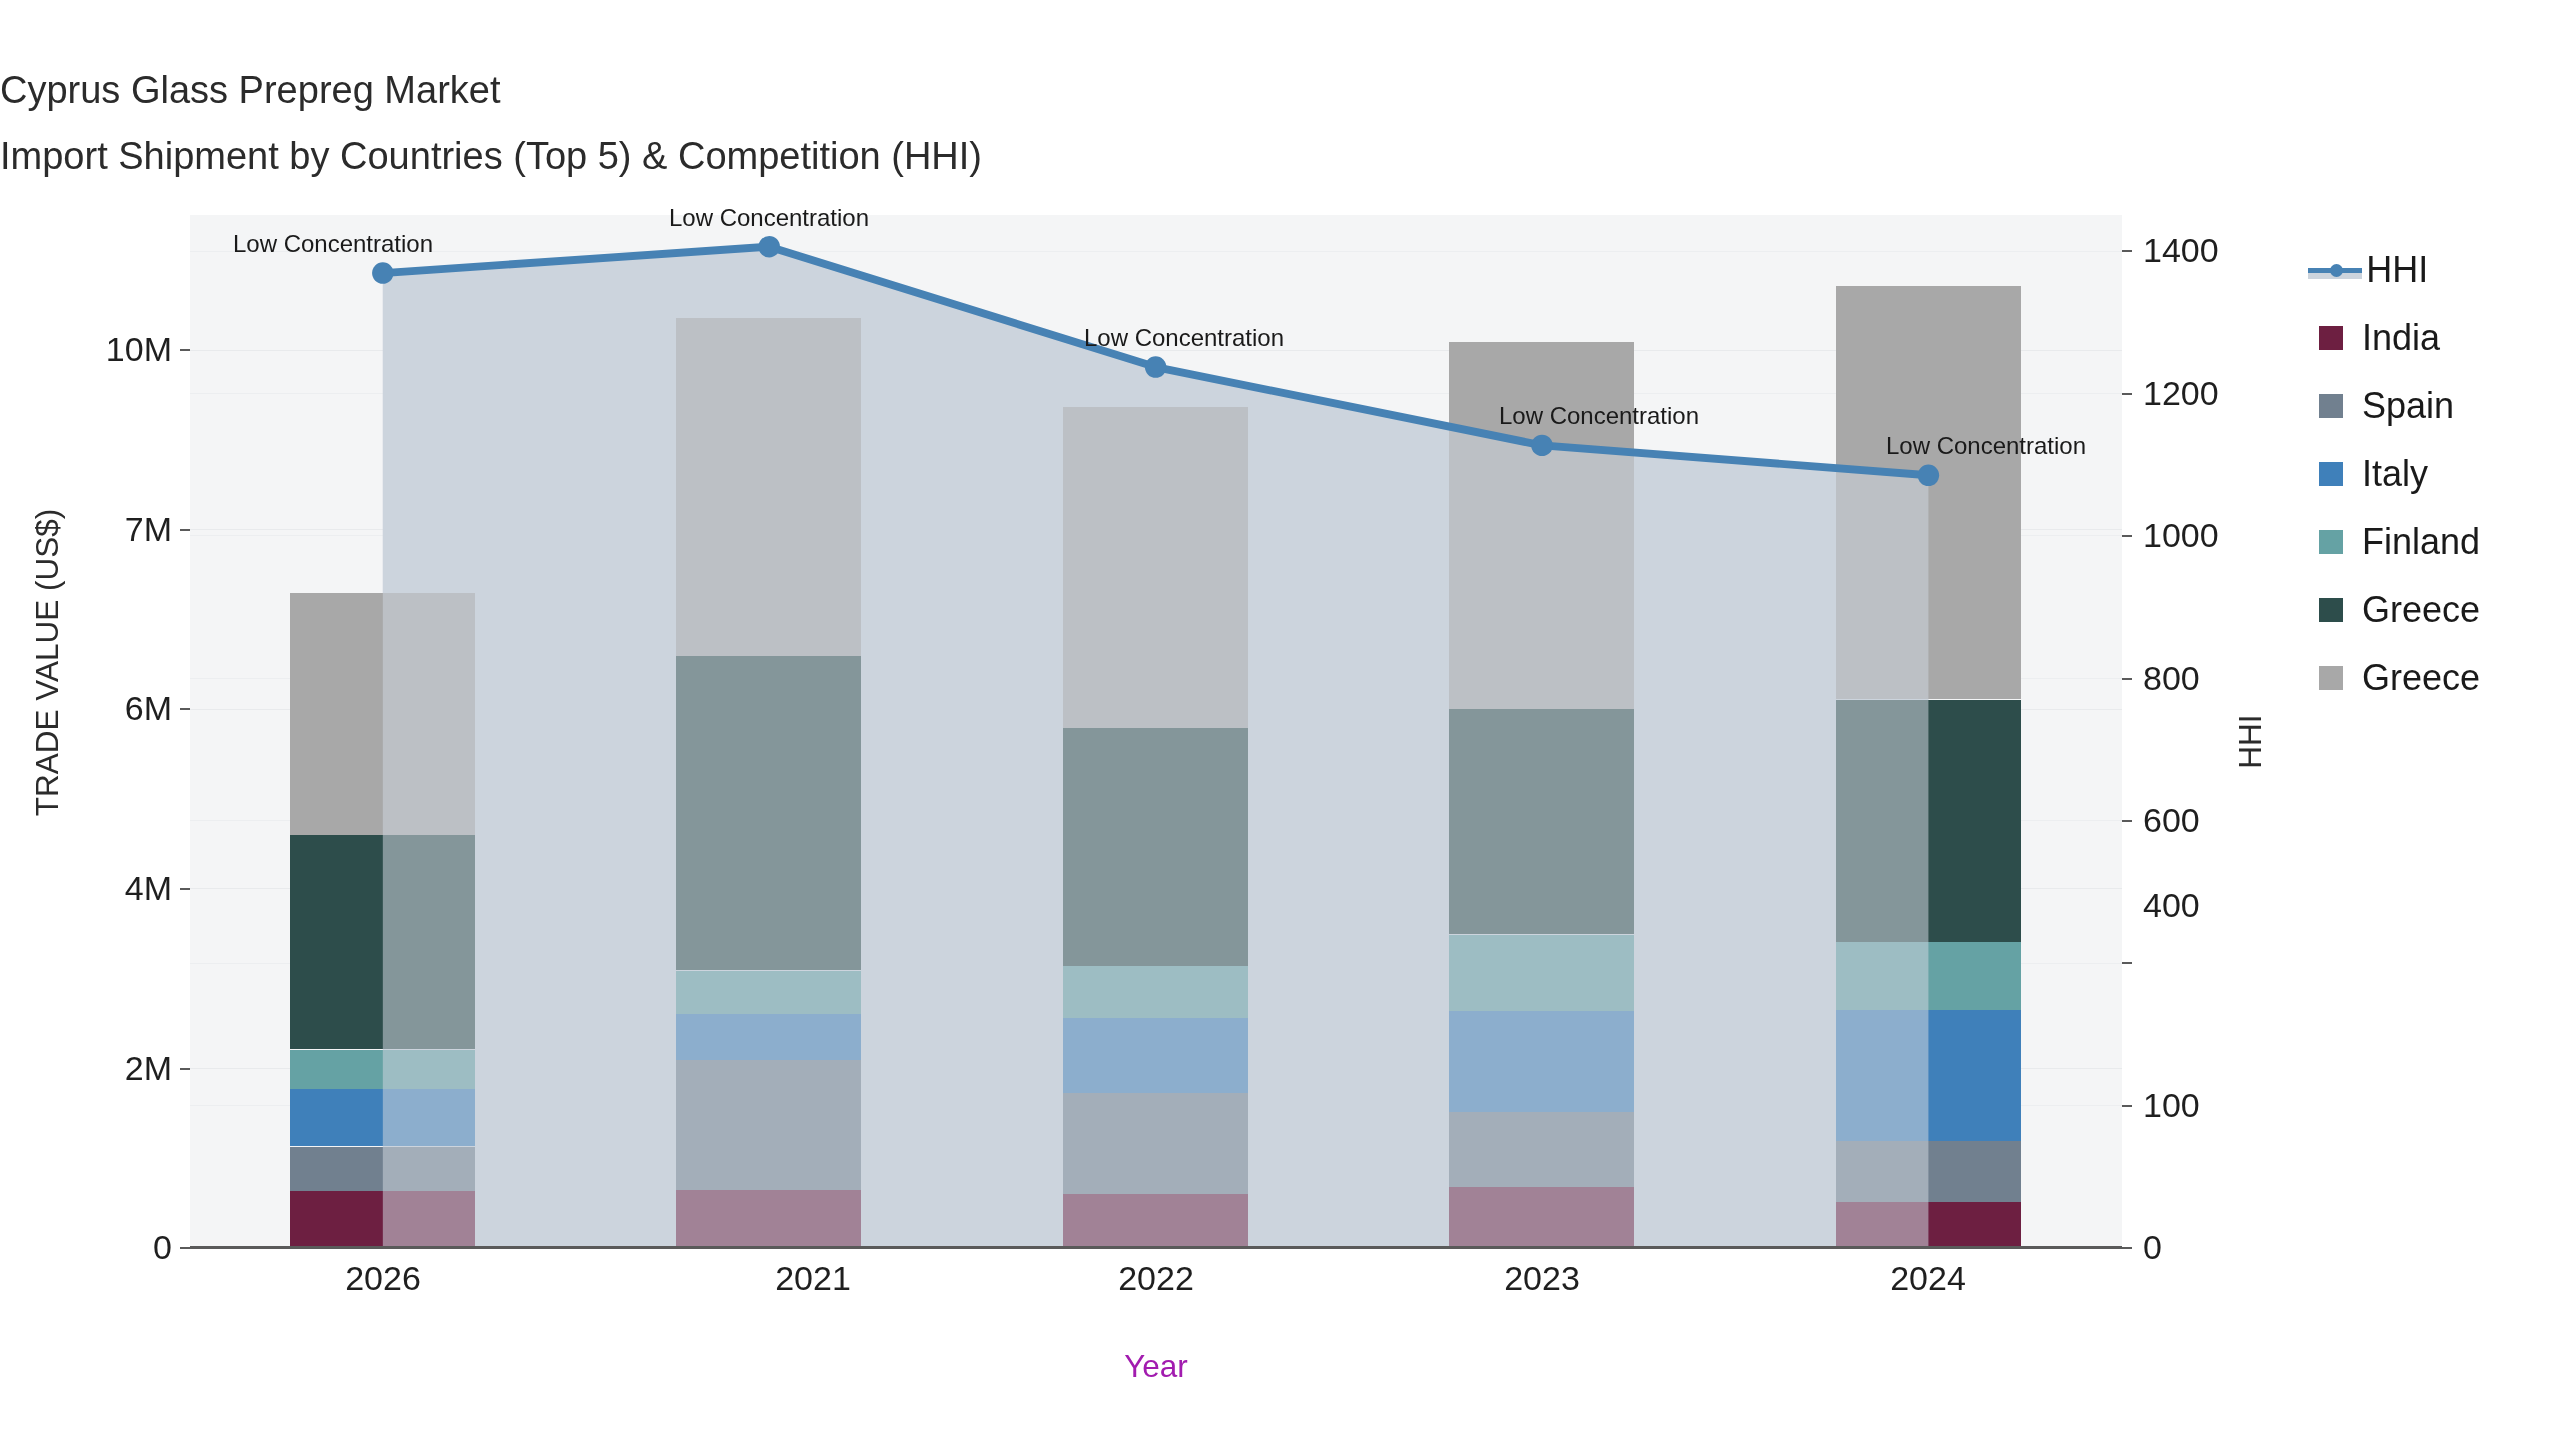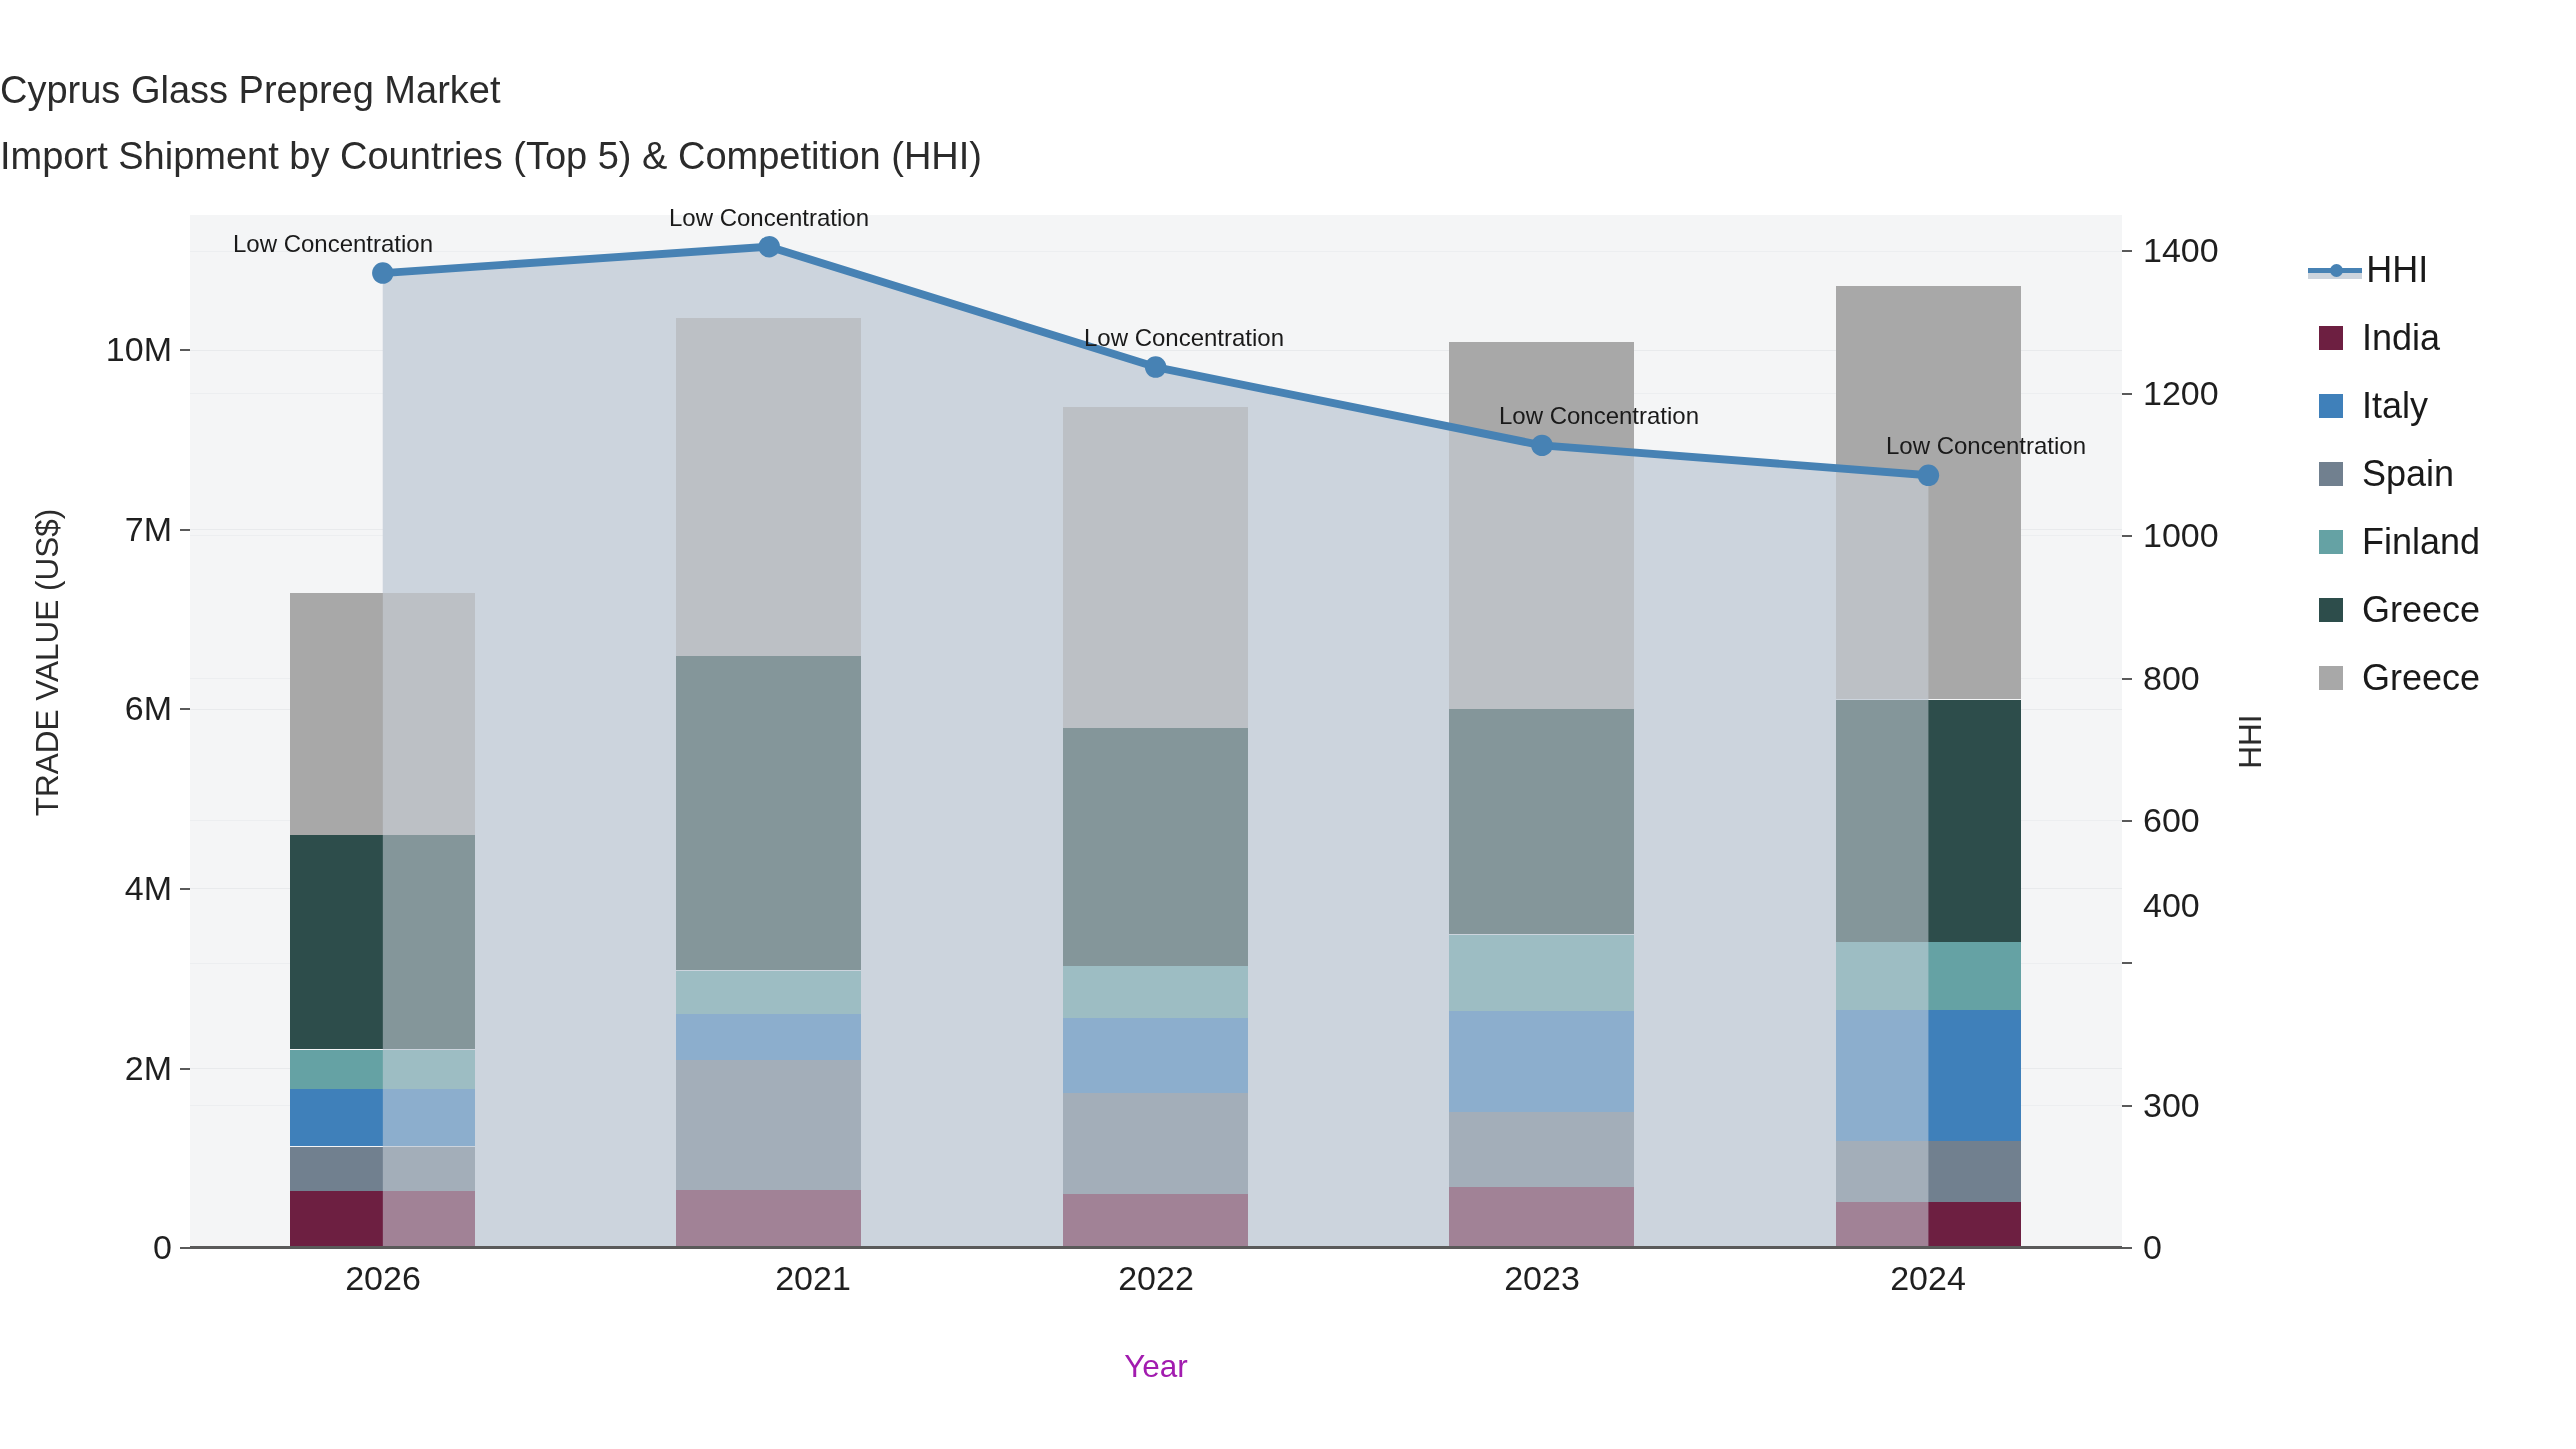--- a/index.html
+++ b/index.html
@@ -239,21 +239,21 @@
       <div class="ytick-left" style="top: 708px;">6M</div>
       <div class="axis-tick" style="left: 180px; top: 708px;"></div>
       <div class="ytick-left" style="top: 529px;">7M</div>
       <div class="axis-tick" style="left: 180px; top: 529px;"></div>
       <div class="ytick-left" style="top: 349px;">10M</div>
       <div class="axis-tick" style="left: 180px; top: 349px;"></div>
     </div>
   <div id="yticks-right">
       <div class="ytick-right" style="top: 1247px;">0</div>
       <div class="axis-tick" style="left: 2122px; top: 1247px;"></div>
-      <div class="ytick-right" style="top: 1105px;">300</div>
+      <div class="ytick-right" style="top: 1105px;">100</div>
       <div class="axis-tick" style="left: 2122px; top: 1105px;"></div>
       <div class="ytick-right" style="top: 905px;">400</div>
       <div class="axis-tick" style="left: 2122px; top: 962px;"></div>
       <div class="ytick-right" style="top: 820px;">600</div>
       <div class="axis-tick" style="left: 2122px; top: 820px;"></div>
       <div class="ytick-right" style="top: 678px;">800</div>
       <div class="axis-tick" style="left: 2122px; top: 678px;"></div>
       <div class="ytick-right" style="top: 535px;">1000</div>
       <div class="axis-tick" style="left: 2122px; top: 535px;"></div>
       <div class="ytick-right" style="top: 393px;">1200</div>
@@ -276,28 +276,28 @@
           <div class="lm-line"></div>
           <div class="lm-dot"></div>
         </div>
         <div class="legend-label">HHI</div>
       </div>
       <div class="legend-row">
         <div class="legend-swatch" style="background: rgb(109, 31, 65);"></div>
         <div class="legend-label">India</div>
       </div>
       <div class="legend-row">
+        <div class="legend-swatch" style="background: rgb(113, 128, 143);"></div>
+        <div class="legend-label">Spain</div>
+      </div>
+      <div class="legend-row">
         <div class="legend-swatch" style="background: rgb(63, 128, 186);"></div>
         <div class="legend-label">Italy</div>
       </div>
       <div class="legend-row">
-        <div class="legend-swatch" style="background: rgb(113, 128, 143);"></div>
-        <div class="legend-label">Spain</div>
-      </div>
-      <div class="legend-row">
         <div class="legend-swatch" style="background: rgb(101, 162, 164);"></div>
         <div class="legend-label">Finland</div>
       </div>
       <div class="legend-row">
         <div class="legend-swatch" style="background: rgb(45, 77, 75);"></div>
         <div class="legend-label">Greece</div>
       </div>
       <div class="legend-row">
         <div class="legend-swatch" style="background: rgb(168, 168, 168);"></div>
         <div class="legend-label">Greece</div>

